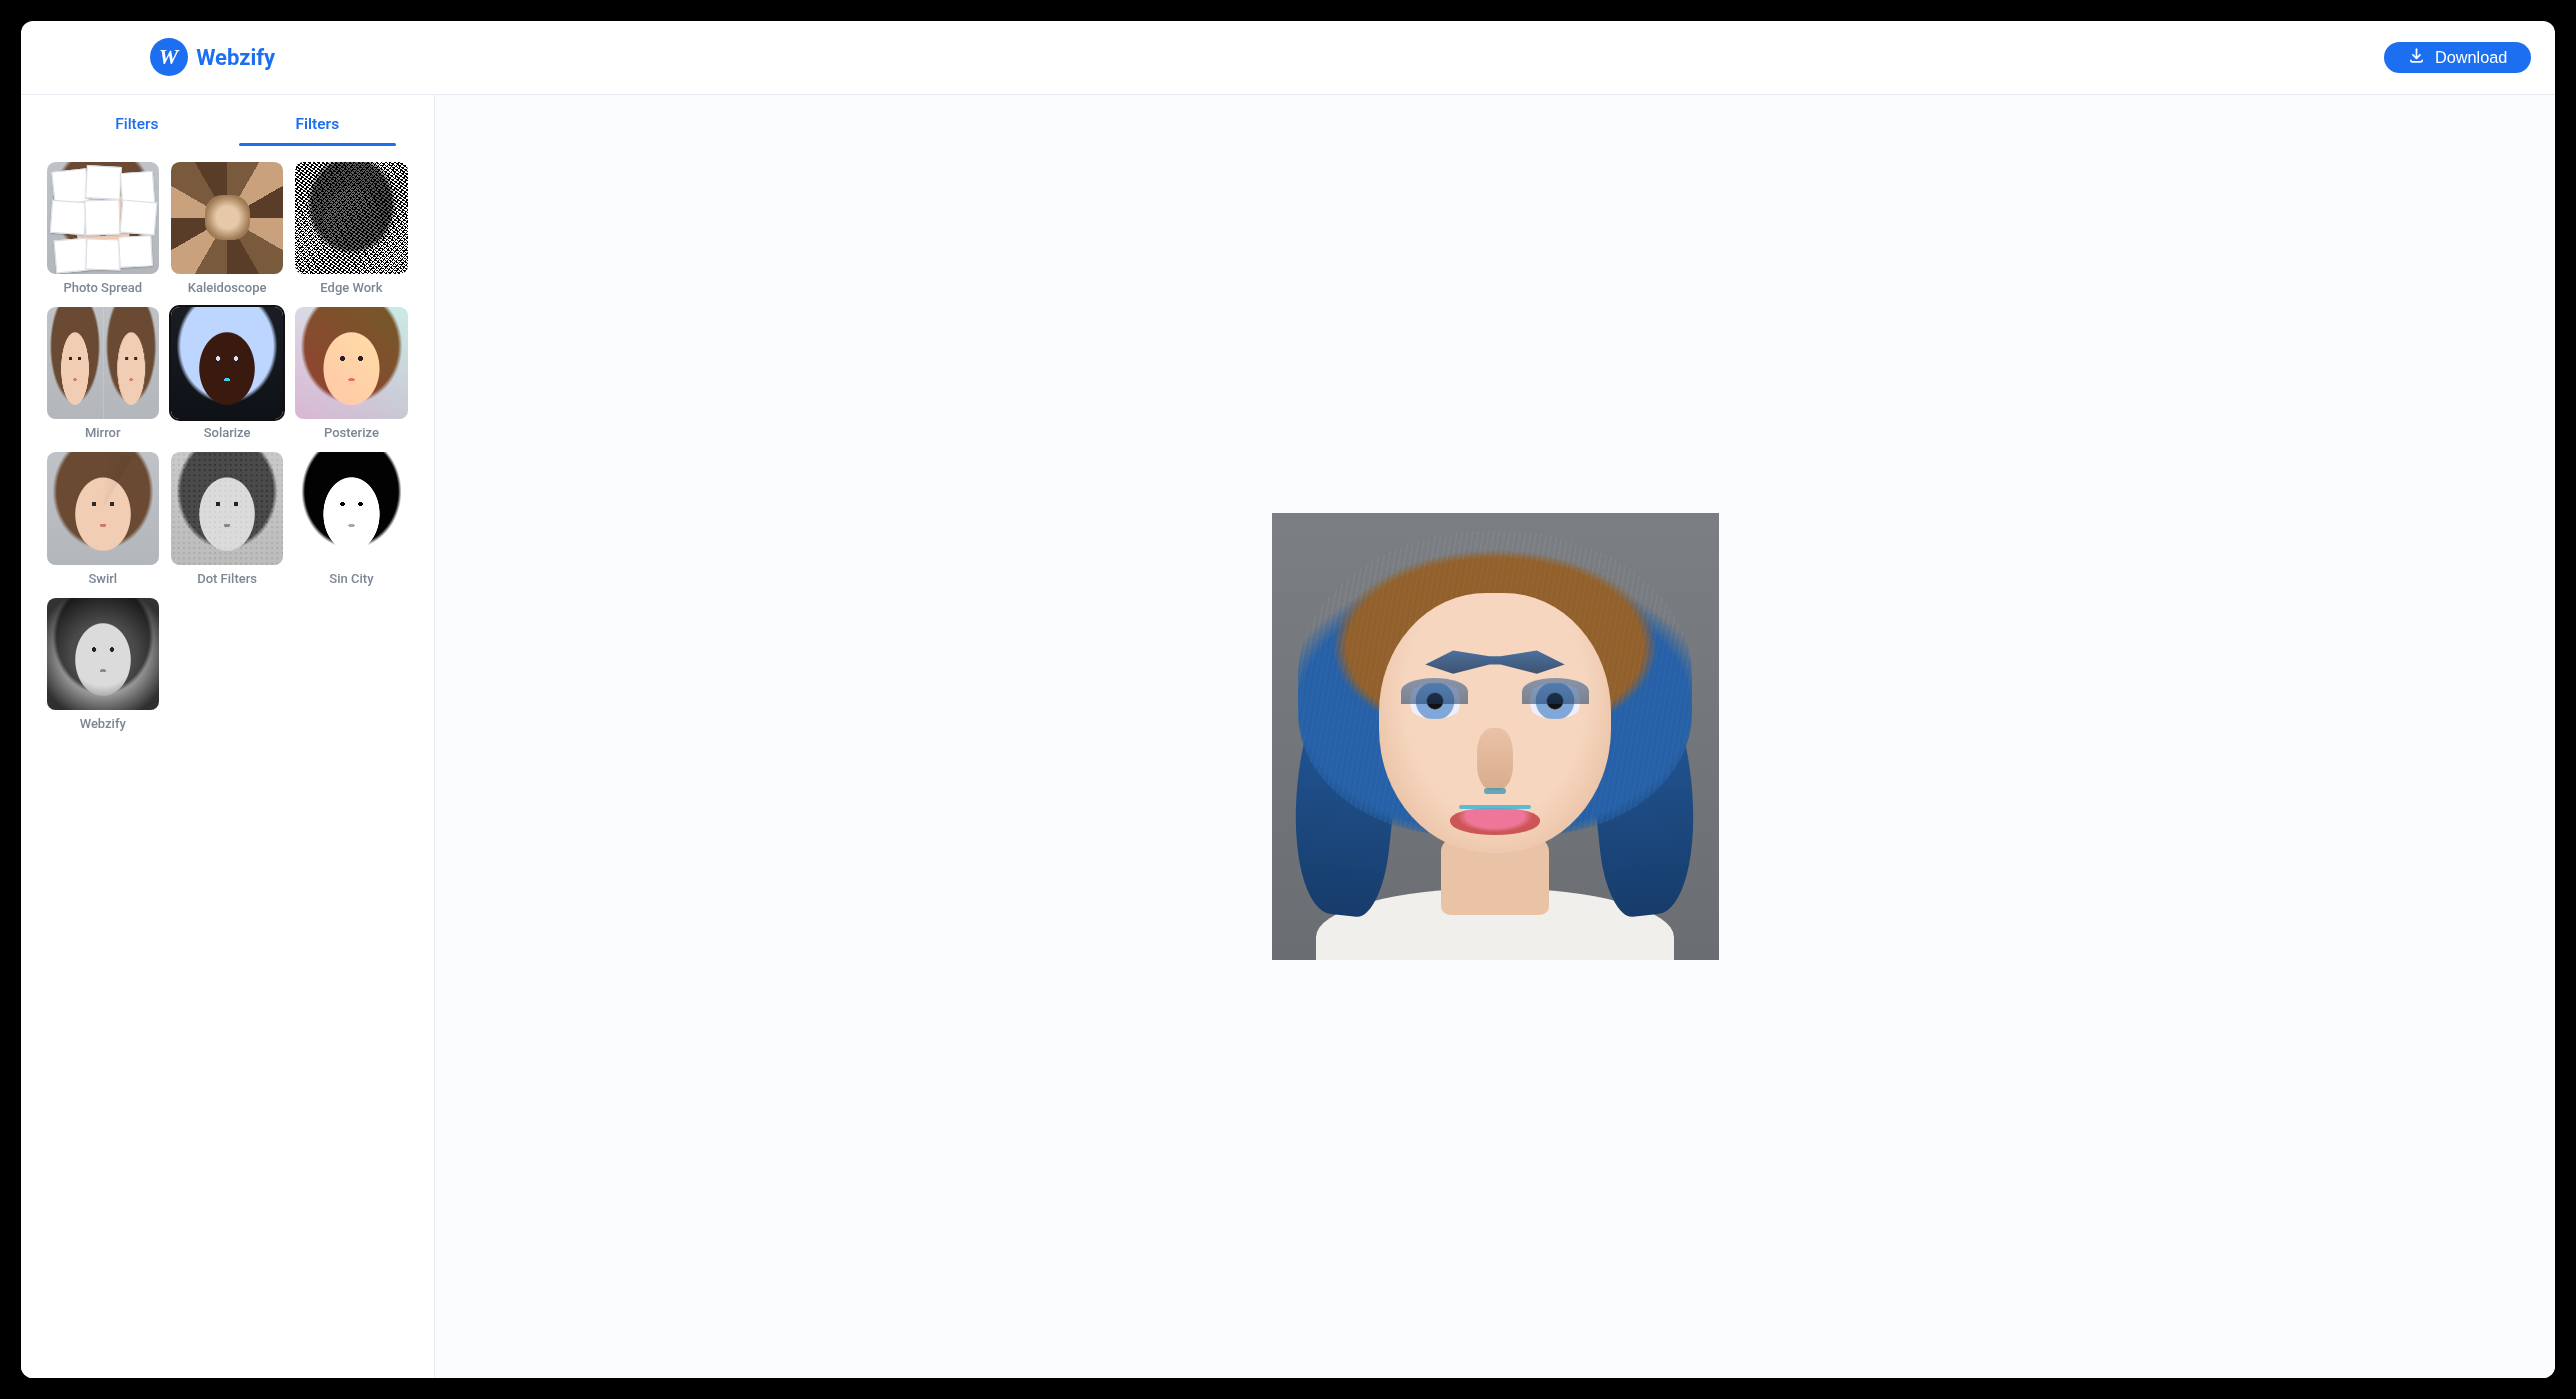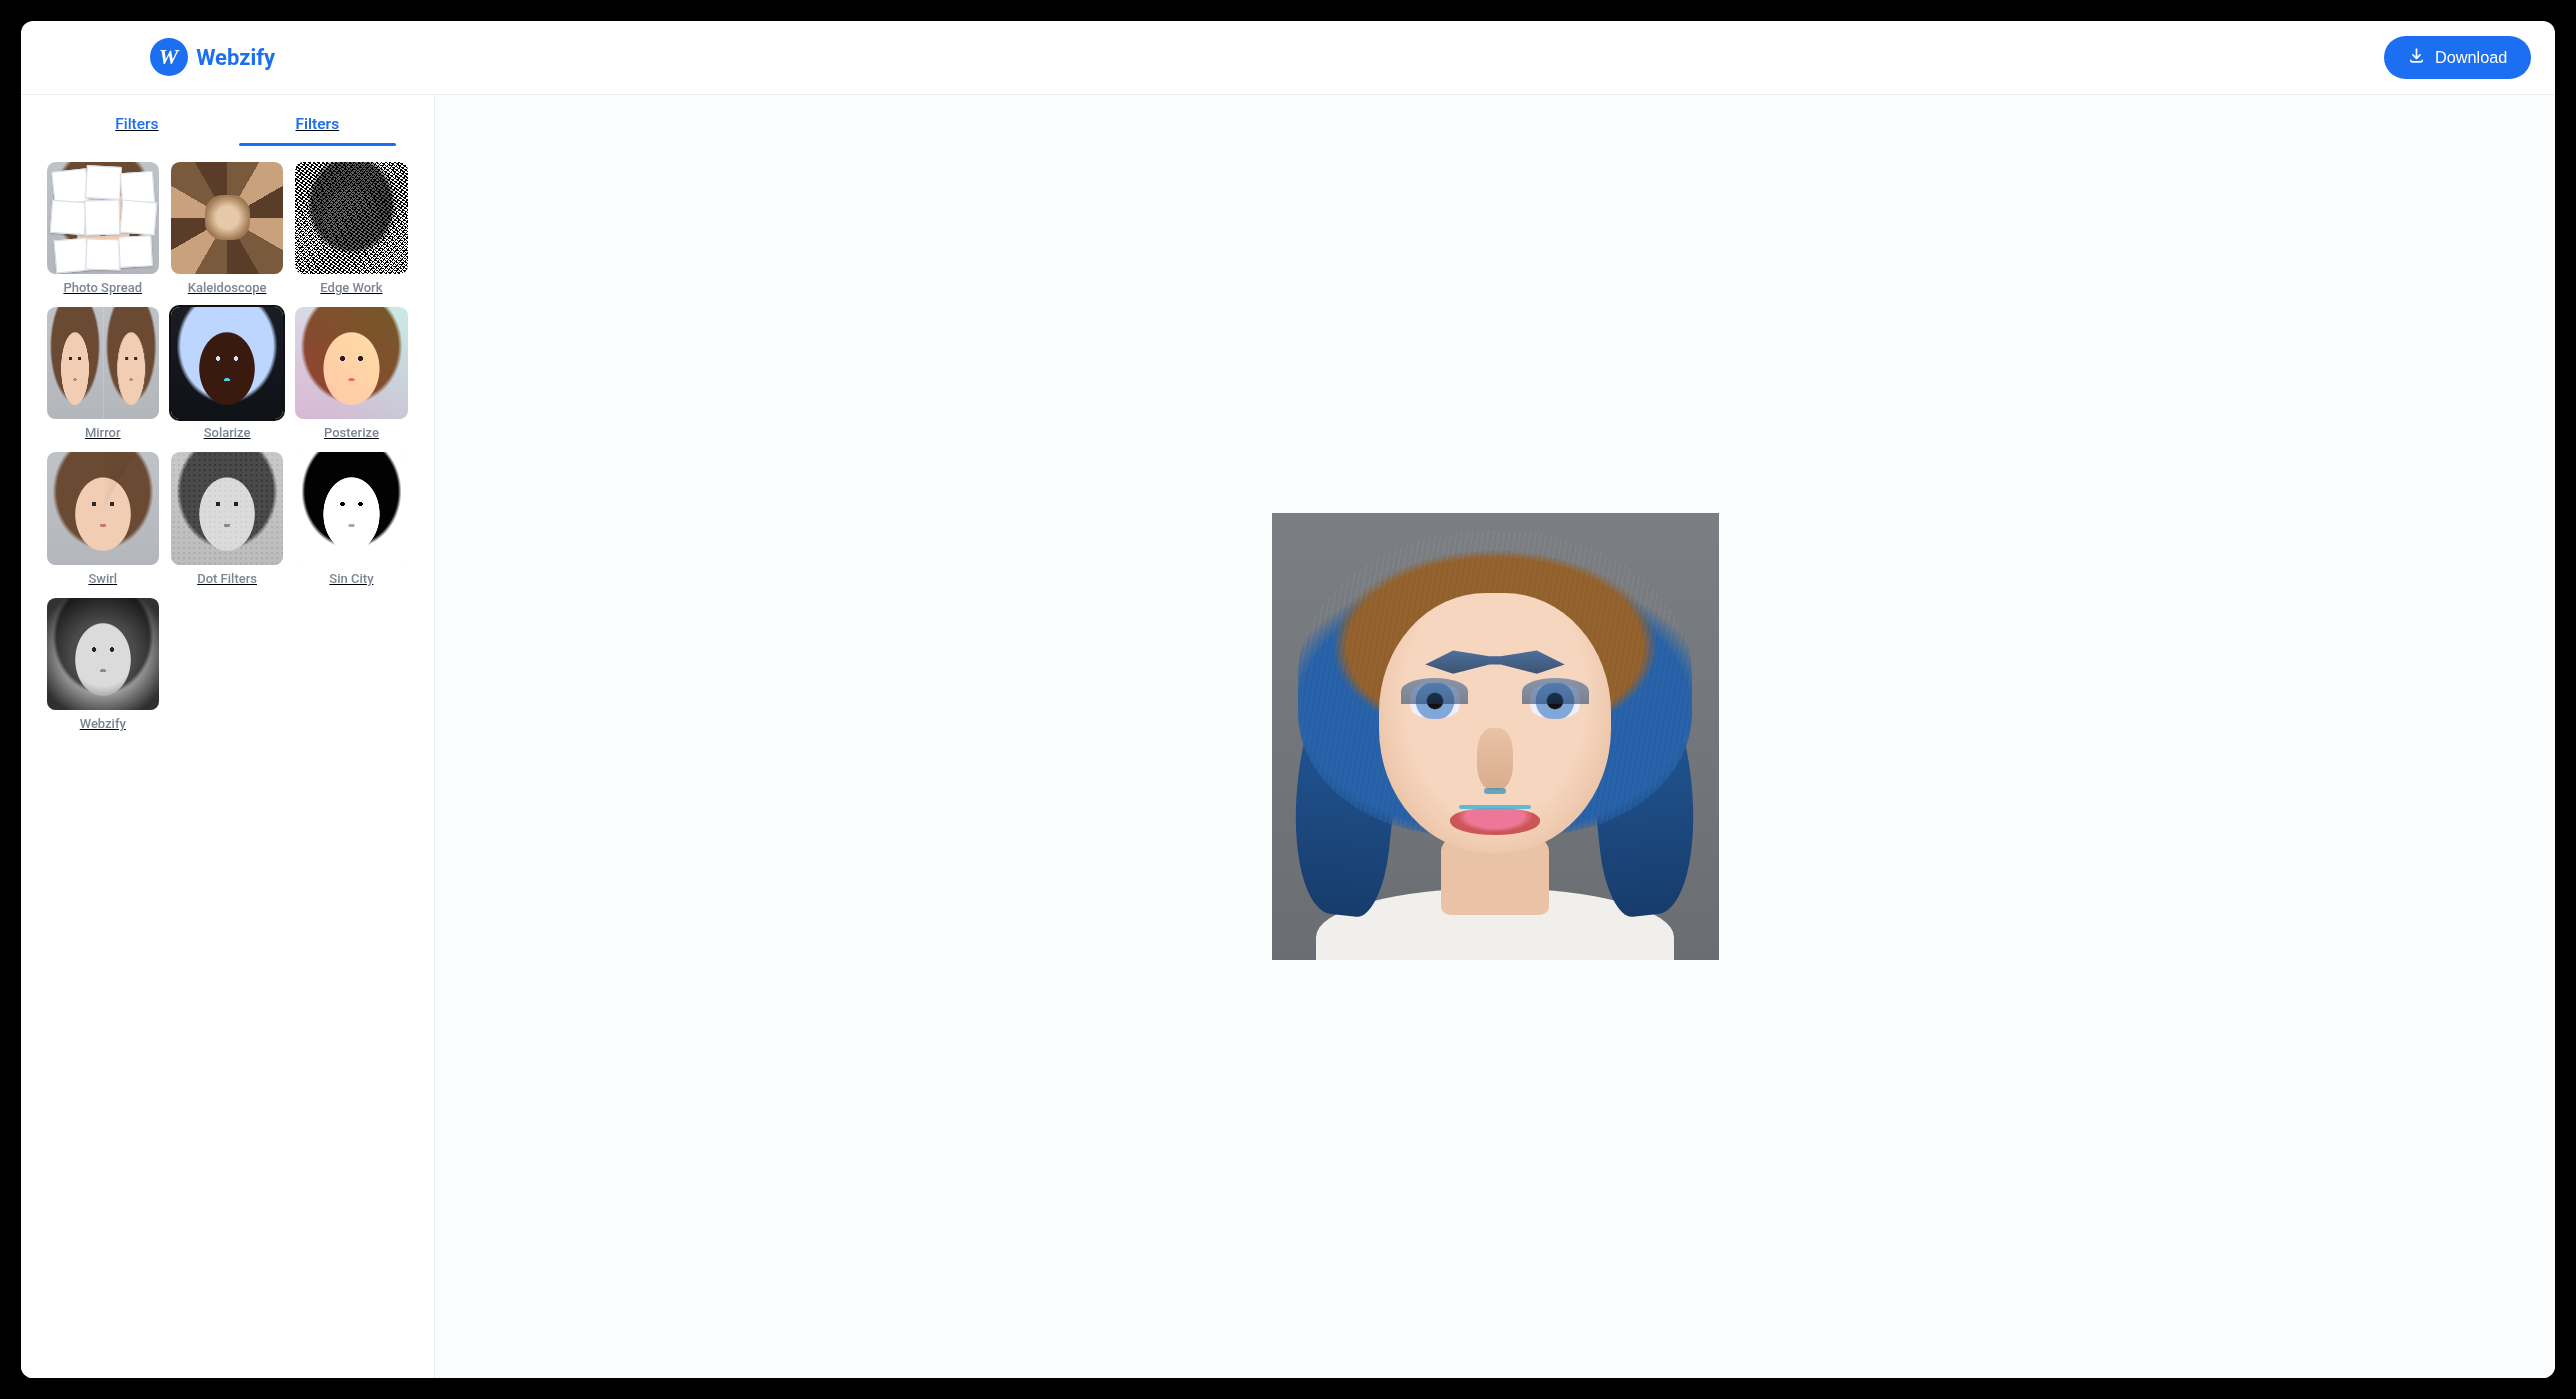--- a/index.html
+++ b/index.html
@@ -53,39 +53,38 @@
   }
   .brand-name {
     font-size: 22px;
     font-weight: 700;
     color: #1d6ff2;
   }
   .download-btn {
     background: #1d6ff2;
     color: #fff;
     border: none;
-    height: 43px;
+    height: 31px;
     padding: 0 24px;
     border-radius: 22px;
     font-size: 16.3px;
     font-weight: 500;
     display: flex;
     align-items: center;
     gap: 10.3px;
     cursor: pointer;
   }
   .download-btn svg { width: 17px; height: 17px; }
 
   
   .body {
     flex: 1;
     display: flex;
     min-height: 0;
     background: #fbfcfe;
-    text-decoration: underline;
   }
   .sidebar {
     width: 414px;
     border-right: 0.9px solid #e7eaf0;
     background: #fff;
     display: flex;
     flex-direction: column;
     min-height: 0;
   }
   .tabs {

